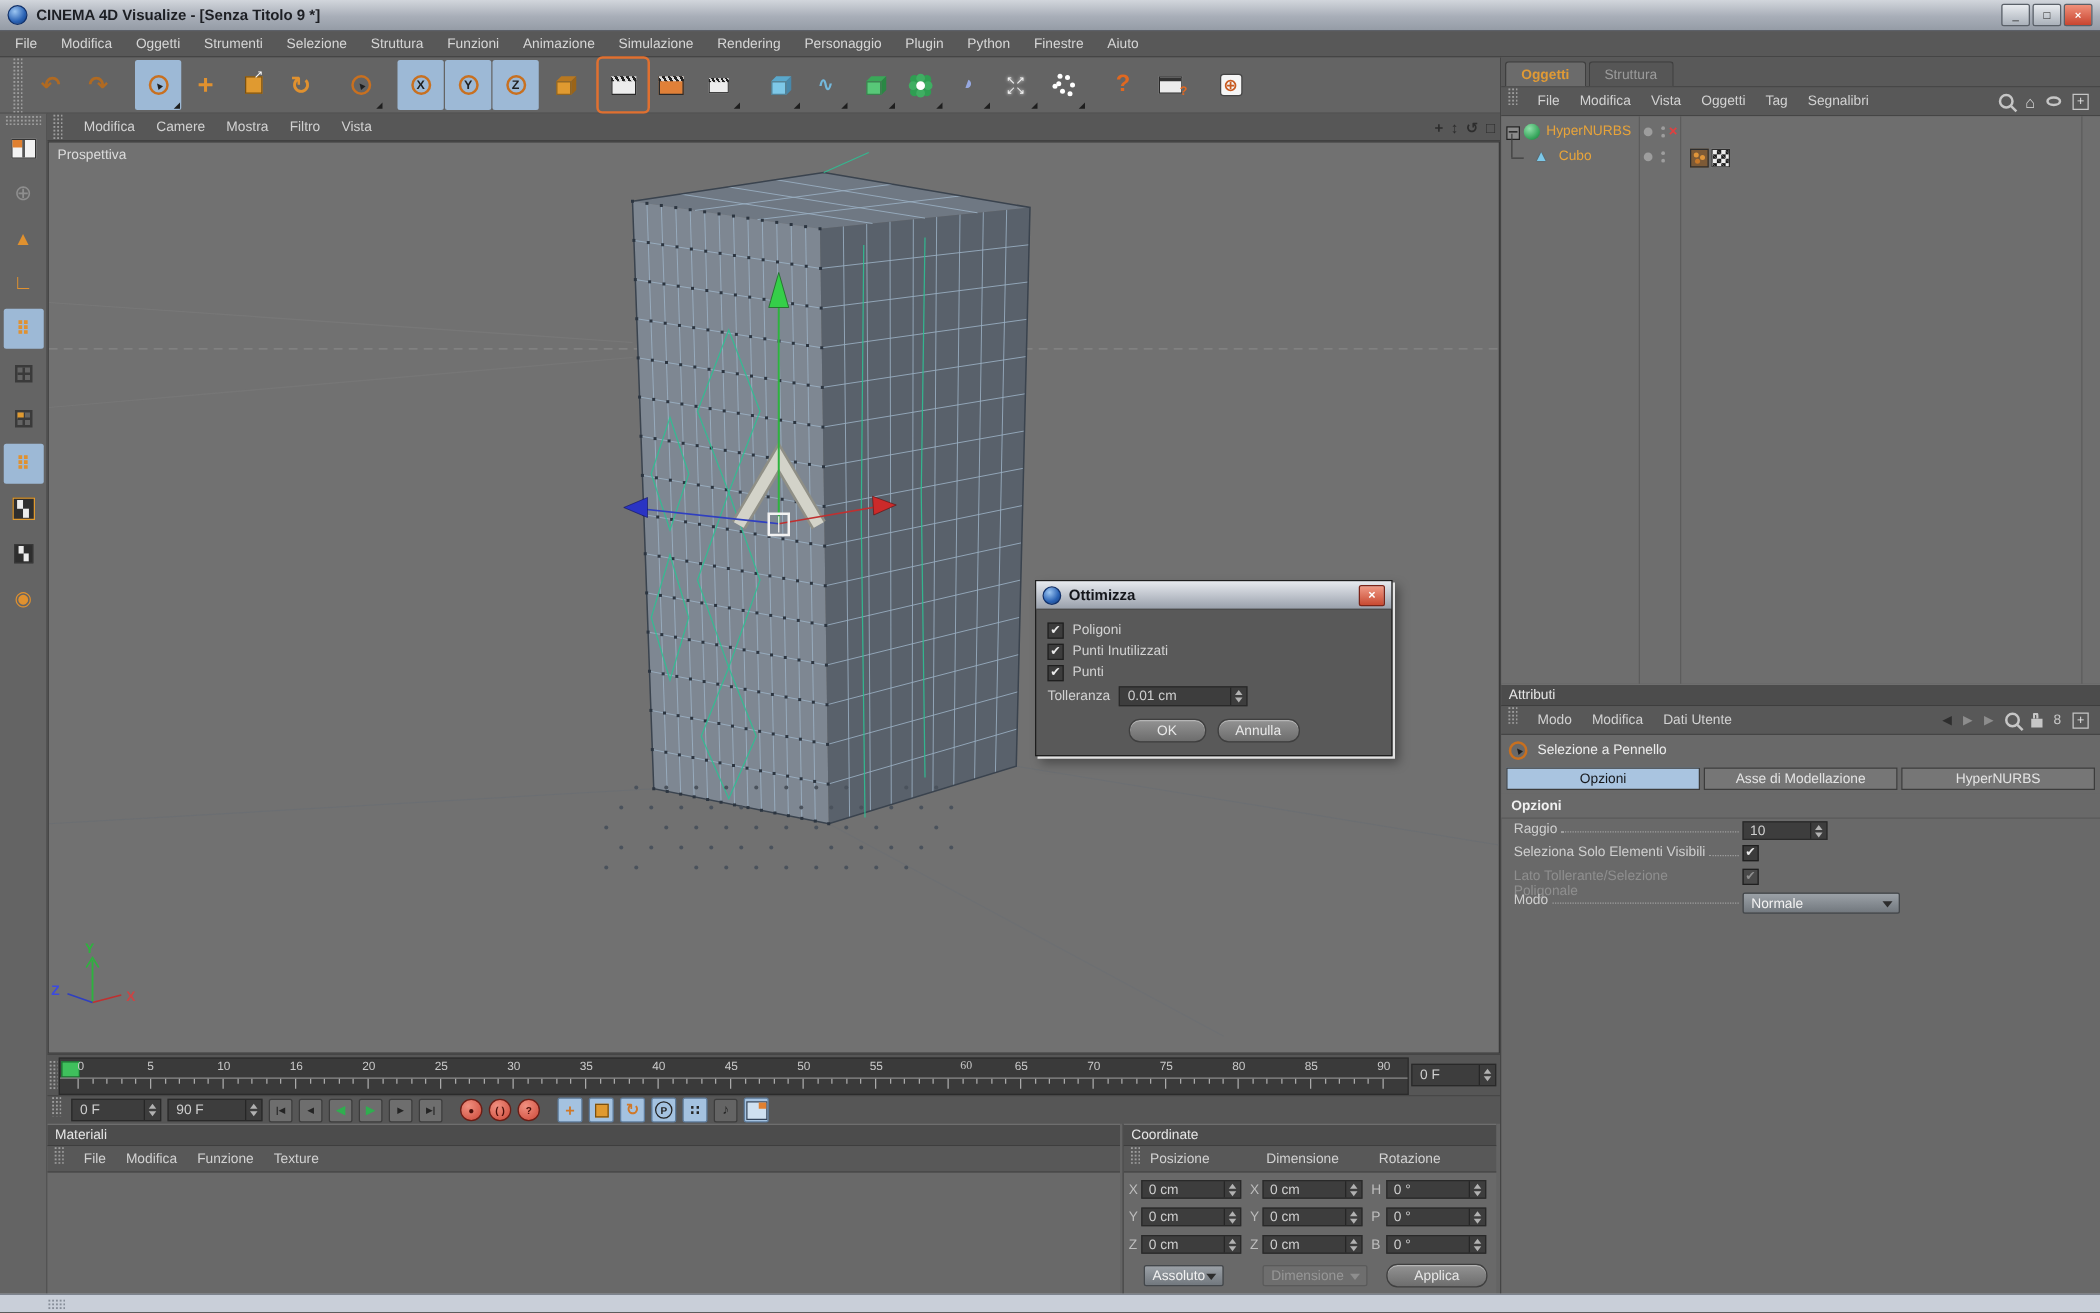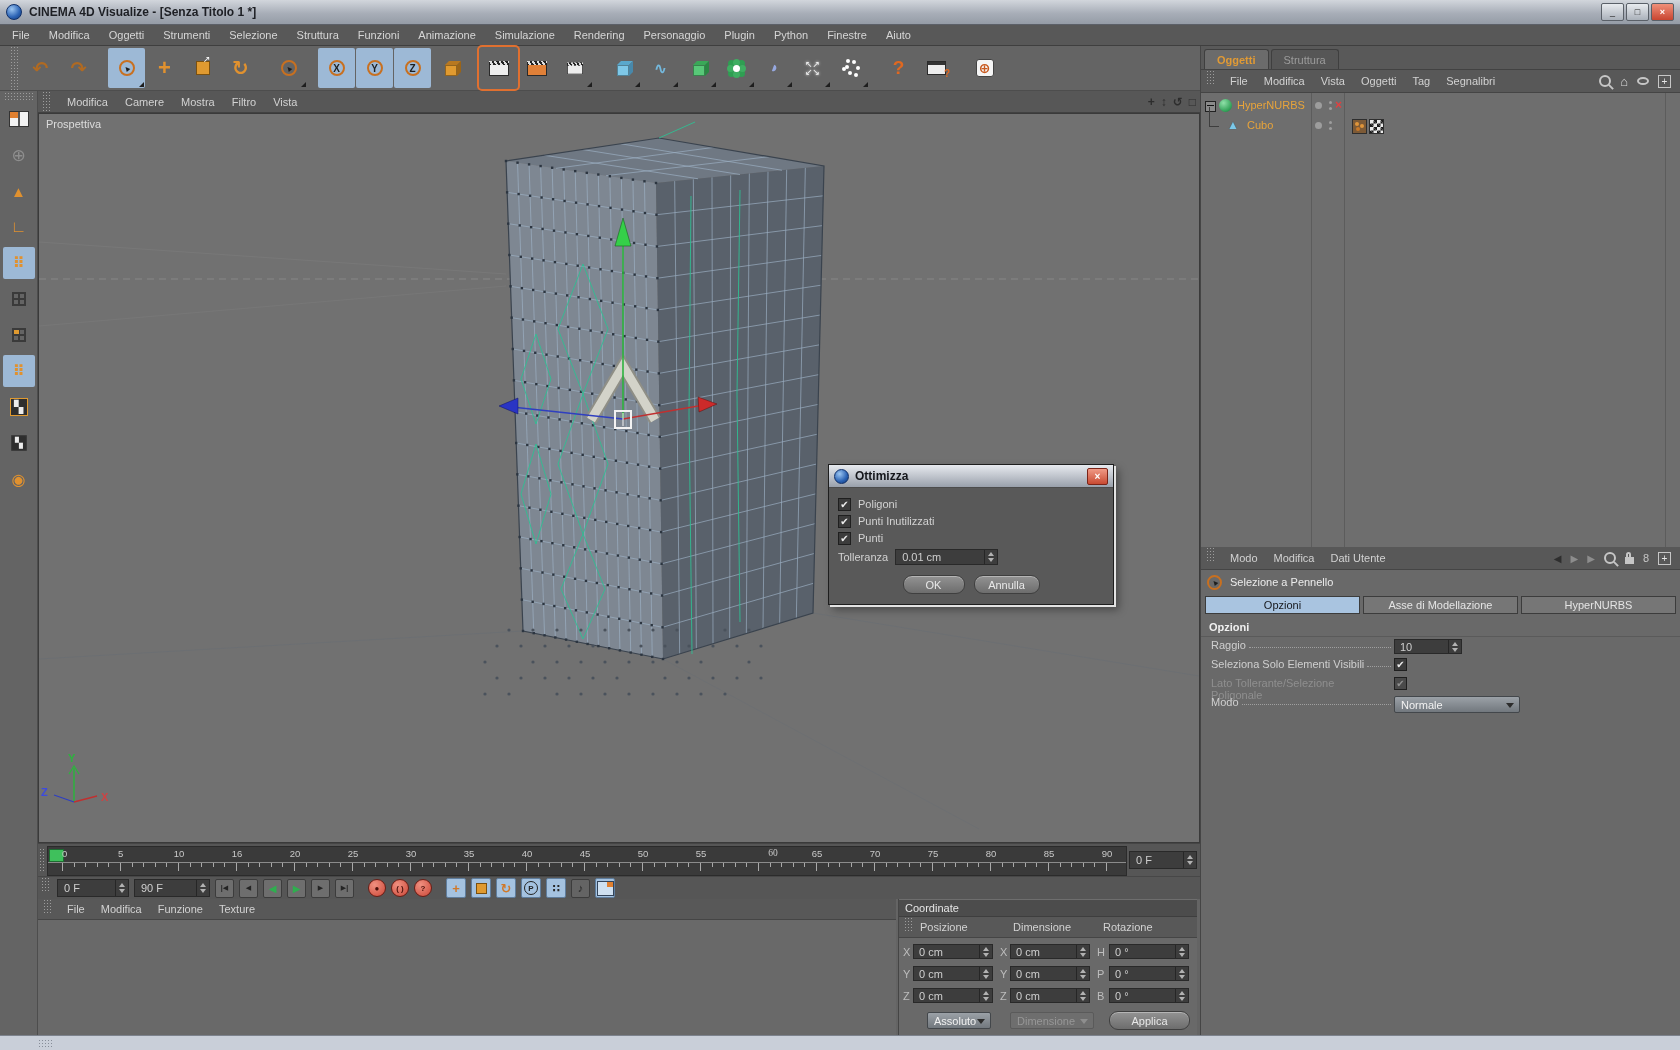--- a/index.html
+++ b/index.html
@@ -196,21 +196,21 @@
   #status{position:absolute;left:0;top:1035px;width:1680px;height:15px;background:#c9cfd9;border-top:1px solid #7d838d;box-sizing:border-box;}
   #status .gripd{position:absolute;left:38px;top:3px;width:14px;height:9px;background-image:radial-gradient(#7a8materiali08 28%,transparent 30%);background-size:3px 3px;background-image:radial-gradient(#868d98 30%,transparent 32%);}
 </style>
 </head>
 <body>
 
 <div class="app">
 
   <div id="titlebar">
     <span class="sph"></span>
-    <span class="t">CINEMA 4D Visualize - [Senza Titolo 1 *]</span>
+    <span class="t">CINEMA 4D Visualize - [Senza Titolo 9 *]</span>
     <span class="winbtns">
       <span class="wbtn">_</span>
       <span class="wbtn">□</span>
       <span class="wbtn close">×</span>
     </span>
   </div>
 
   <div id="menubar">
     <span class="mi">File</span>
     <span class="mi">Modifica</span>
@@ -964,20 +964,21 @@
         <span class="tbtn" style="background:#646464">
             <span class="dk">♪</span>
           </span>
         <span class="kbtn">
             <span class="minilay"></span>
           </span>
       </div>
 
       <div id="bottompanels">
         <div id="materials">
+          <div class="phead">Materiali</div>
           <div class="pmenudark">
             <span class="grip" style="height:14px;margin-right:0"></span>
             <span class="mi">File</span>
             <span class="mi">Modifica</span>
             <span class="mi">Funzione</span>
             <span class="mi">Texture</span>
           </div>
         </div>
         <div id="coords">
           <div class="phead">Coordinate</div>
@@ -1053,21 +1054,21 @@
                   <b class="d"></b>
                 </span>
               </div>
             <div class="cfld" style="left:210px;top:50px;width:80px">
                 <span>0 °</span>
                 <span class="spin">
                   <b></b>
                   <b class="d"></b>
                 </span>
               </div>
-            <div class="drop" style="position:absolute;left:28px;top:74px;width:64px">
+            <div class="drop" style="position:absolute;left:16px;top:74px;width:64px">
                 <span>Assoluto</span>
               </div>
             <div class="drop dis" style="position:absolute;left:111px;top:74px;width:84px">
                 <span>Dimensione</span>
               </div>
             <div class="pill" style="position:absolute;left:210px;top:73px;width:81px">Applica</div>
           </div>
         </div>
       </div>
     </div>
@@ -1112,20 +1113,21 @@
         <span class="oname" style="left:46px">Cubo</span>
         <span class="vdot" style="left:114px;top:6px"></span>
         <span class="mdots" style="left:128px;top:5px"></span>
         <span class="stag" style="left:151px;top:3px">
             <i></i>
           </span>
         <span class="chk" style="left:168px;top:3px"></span>
       </div>
     </div>
 
+    <div class="phead">Attributi</div>
     <div class="pmbar">
       <span class="grip" style="height:14px;margin-right:0"></span>
       <span class="mi">Modo</span>
       <span class="mi">Modifica</span>
       <span class="mi">Dati Utente</span>
       <span class="ricons">
         <span class="arr" style="color:#2e2e2e">◀</span>
         <span class="arr dis1">▶</span>
         <span class="arr dis1">▶</span>
         <span class="mag"></span>

